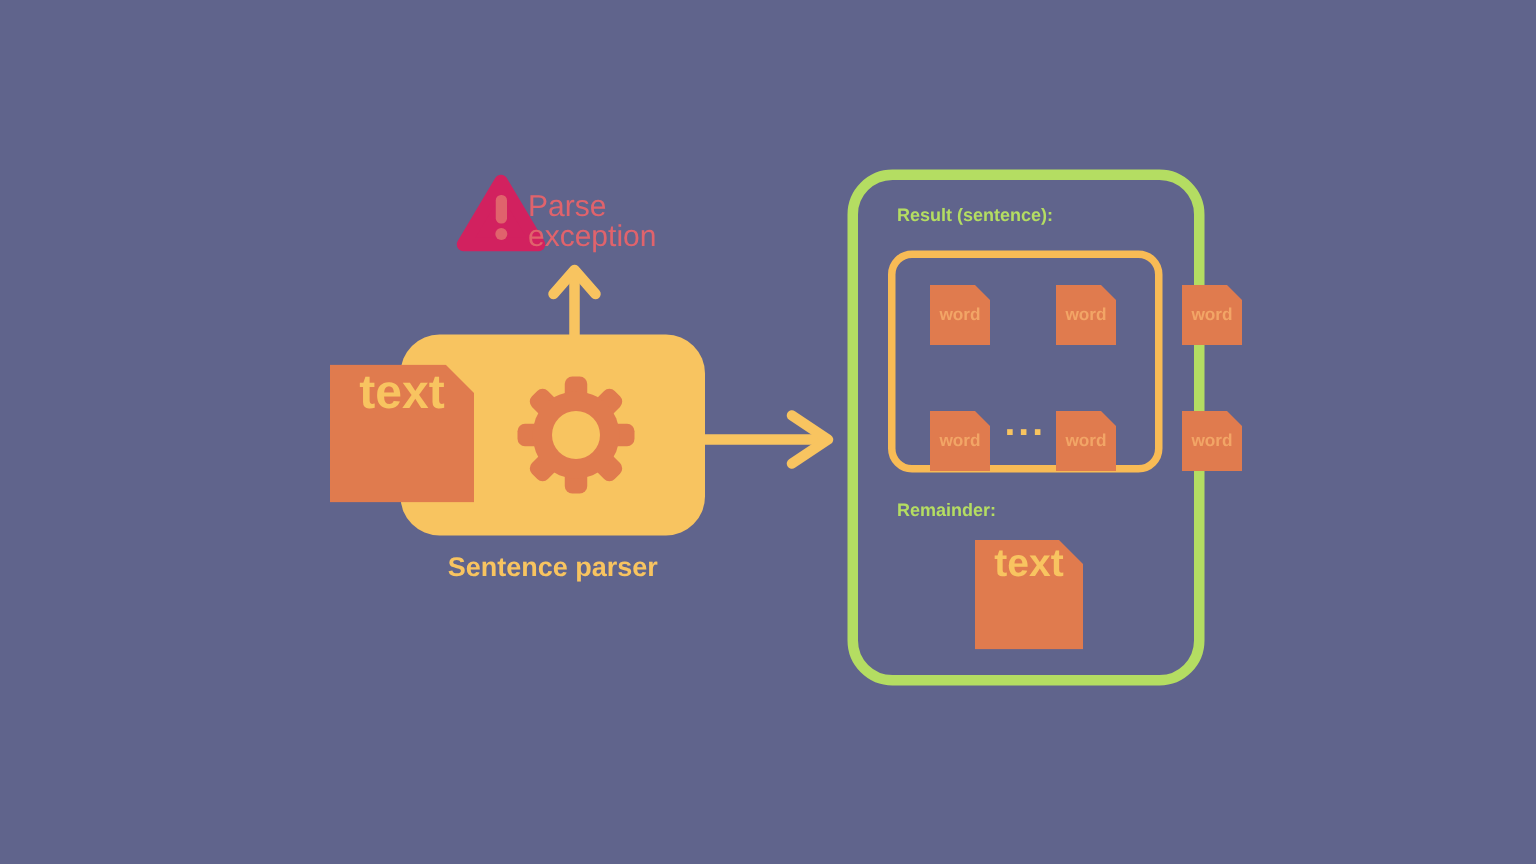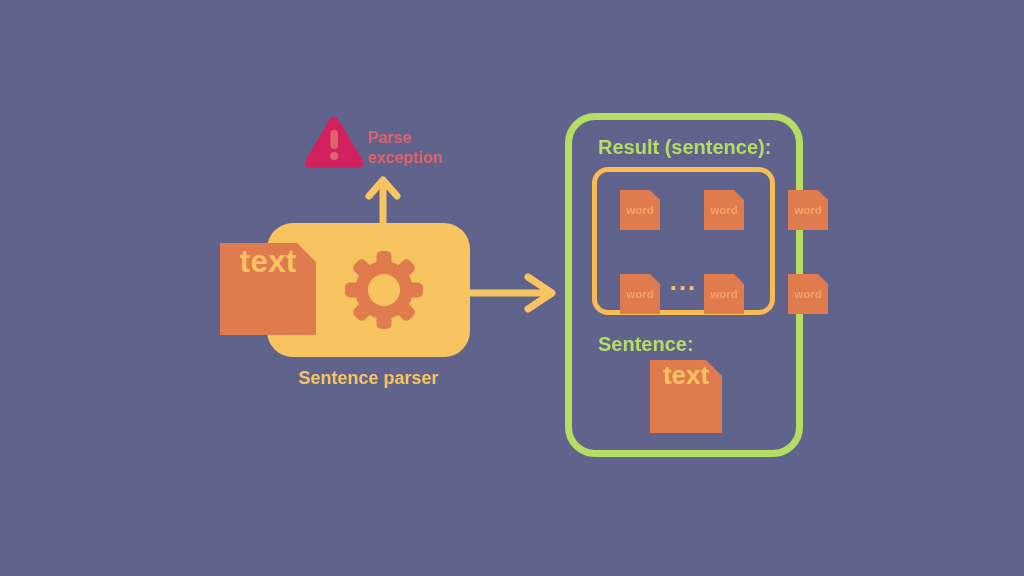--- a/index.html
+++ b/index.html
@@ -13,22 +13,22 @@
     --word-text:#f2a566;
   }
   *{margin:0;padding:0;box-sizing:border-box;}
   html,body{width:1024px;height:576px;overflow:hidden;}
   body{font-family:"Liberation Sans","DejaVu Sans",sans-serif;}
   .stage{position:relative;width:1024px;height:576px;background:var(--bg);}
 
   
   .warning-triangle{position:absolute;left:303px;top:114px;}
   .exception-label{
-    position:absolute;left:368px;top:128px;width:90px;
-    color:var(--salmon);font-size:16px;font-weight:bold;line-height:20px;
+    position:absolute;left:352px;top:128px;width:90px;
+    color:var(--salmon);font-size:20px;font-weight:normal;line-height:20px;
   }
   .arrow-up{position:absolute;left:363px;top:170px;}
 
   
   .parser-box{
     position:absolute;left:267px;top:223px;width:203px;height:134px;
     background:var(--yellow);border-radius:26px;
   }
   .gear{position:absolute;left:344px;top:250px;}
   .doc{
@@ -46,21 +46,21 @@
   }
   .arrow-right{position:absolute;left:466px;top:273px;}
 
   
   .result-panel{
     position:absolute;left:565px;top:113px;width:238px;height:344px;
     border:7px solid var(--green);border-radius:30px;
   }
   .result-title,.remainder-title{
     position:absolute;left:26px;color:var(--green);
-    font-size:20px;font-weight:bold;
+    font-size:12px;font-weight:bold;
   }
   .result-title{top:16px;}
   .remainder-title{top:213px;}
   .words-box{
     position:absolute;left:20px;top:47px;width:183px;height:148px;
     border:5px solid var(--orange-border);border-radius:16px;
   }
   .chips{
     position:absolute;left:23px;top:18px;
     display:grid;grid-template-columns:repeat(3,40px);
@@ -153,20 +153,20 @@
         <div class="chip">
           <span>word</span>
         </div>
         <div class="chip">
           <span>word</span>
         </div>
       </div>
       <div class="dots">...</div>
     </div>
 
-    <div class="remainder-title">Sentence:</div>
+    <div class="remainder-title">Remainder:</div>
 
     <div class="doc doc-remainder">
       <span>text</span>
     </div>
 
   </div>
 </div>
 
 </body></html>

